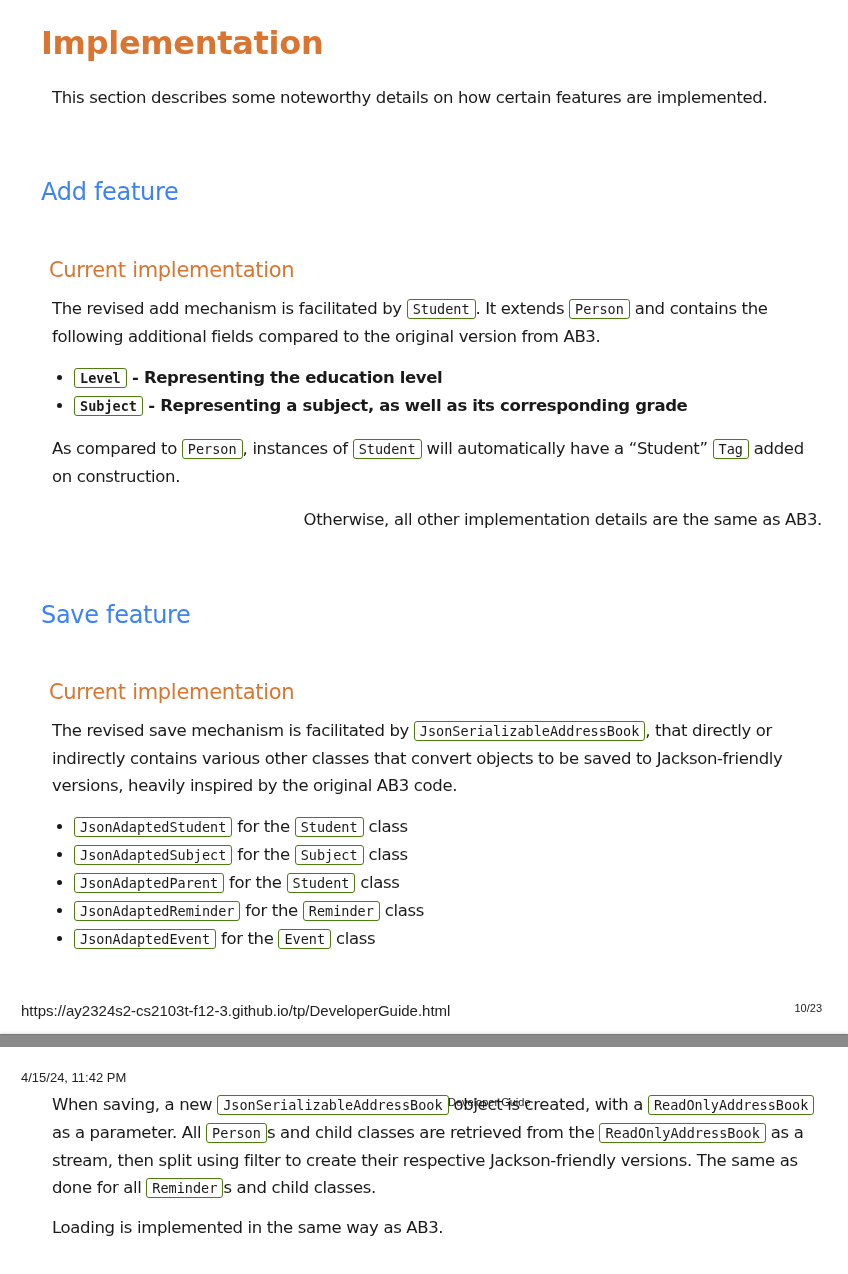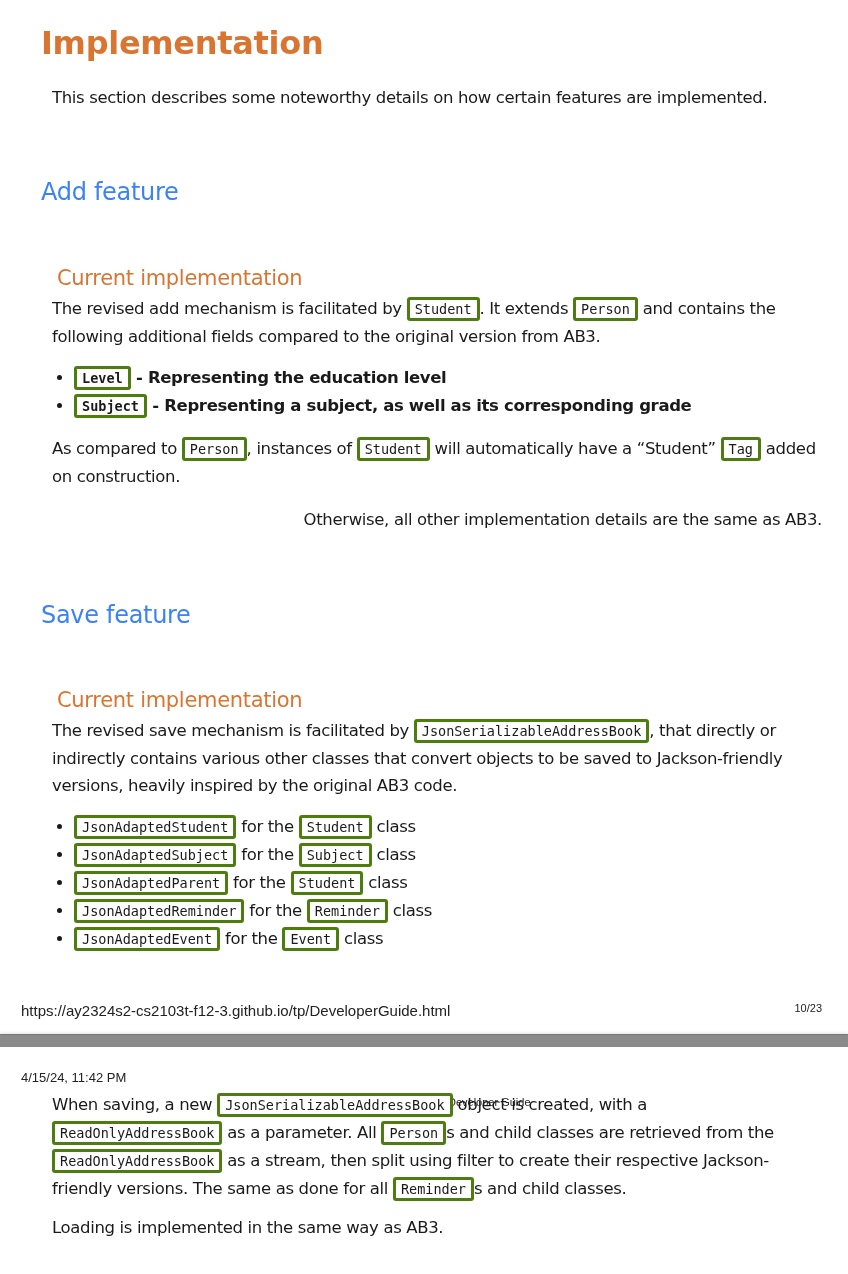--- a/index.html
+++ b/index.html
@@ -4,24 +4,24 @@
 <style>
   html, body { margin:0; padding:0; background:#ffffff; }
   body { width:848px; height:1274px; position:relative; overflow:hidden;
          font-family:"DejaVu Sans", sans-serif; color:#1a1a1a; }
   .page { position:absolute; left:0; width:848px; background:#fff; }
   .page1 { top:0; height:1034px; }
   .page2 { top:1047px; height:227px; }
   h1 { position:absolute; left:41px; top:24px; margin:0; font-size:32px; font-weight:bold;
        color:#d97531; letter-spacing:-0.3px; }
   h2 { position:absolute; left:41px; margin:0; font-size:24px; font-weight:normal; color:#3b82f6; letter-spacing:-0.3px; }
-  h3 { position:absolute; left:41px; margin:16px; font-size:21px; font-weight:normal; color:#d97531; letter-spacing:-0.3px; }
+  h3 { position:absolute; left:41px; margin:8px; font-size:21px; font-weight:normal; color:#d97531; letter-spacing:-0.3px; }
   p { position:absolute; left:52px; width:770px; margin:0; font-size:16.5px; line-height:27px; letter-spacing:-0.35px; }
   code { font-family:"DejaVu Sans Mono", monospace; font-size:13.5px; background:#fff;
-         border:3px solid #4d7c0f; border-radius:3px; padding:1px 5px; letter-spacing:0; }
+         border:1px solid #4d7c0f; border-radius:3px; padding:1px 5px; letter-spacing:0; }
   ul { position:absolute; left:41px; margin:0; padding:0 0 0 33px; font-size:16.5px; line-height:27px; letter-spacing:-0.35px; }
   ul li { list-style:disc; }
   .footer-url { position:absolute; left:21px; top:1002px; font-family:"Liberation Sans", sans-serif; font-size:15px; color:#222; }
   .footer-page { position:absolute; right:26px; top:1002px; font-family:"Liberation Sans", sans-serif; font-size:11px; color:#222; }
   .sep { position:absolute; left:0; top:1034px; width:848px; height:13px; background:#8a8a8a;
          border-top:1px solid #777; box-shadow:0 -2px 2px #eee, 0 2px 2px #eee; }
   .hdr-date { position:absolute; left:21px; top:1070px; font-family:"Liberation Sans", sans-serif; font-size:13px; color:#222; }
   .hdr-title { position:absolute; left:448px; top:1096px; font-family:"Liberation Sans", sans-serif; font-size:11px; color:#222; }
 </style>
 </head>

